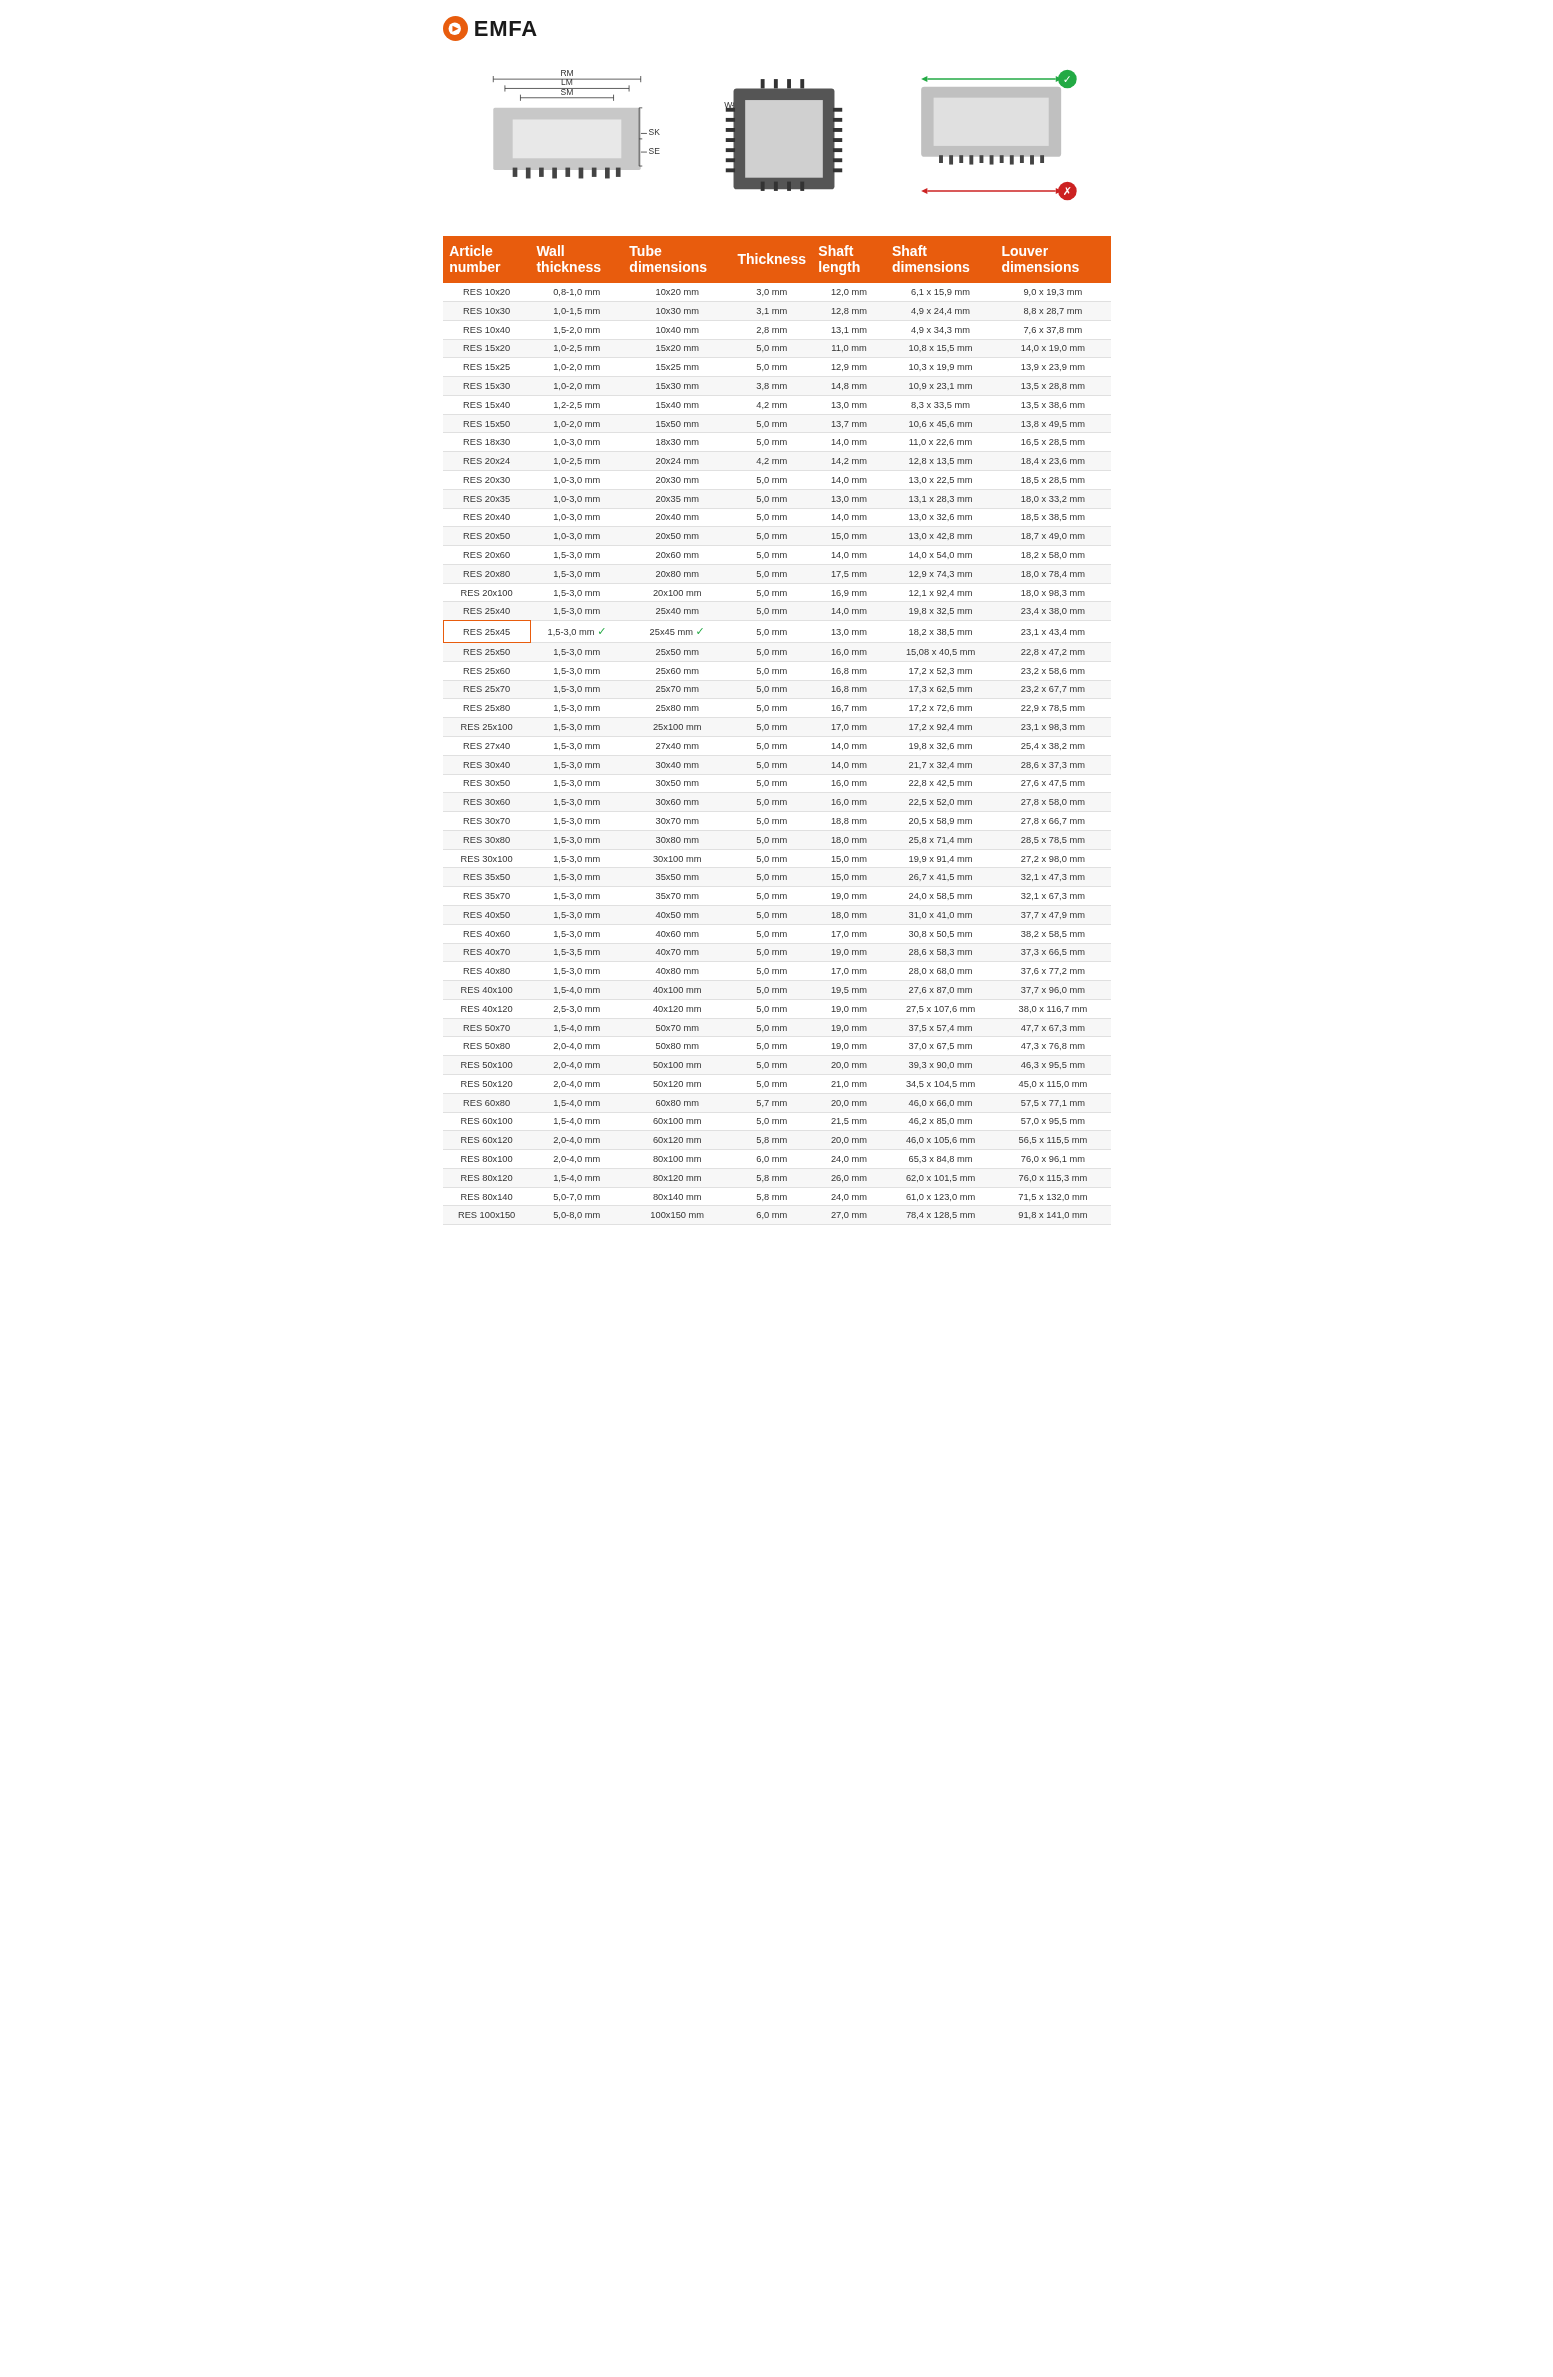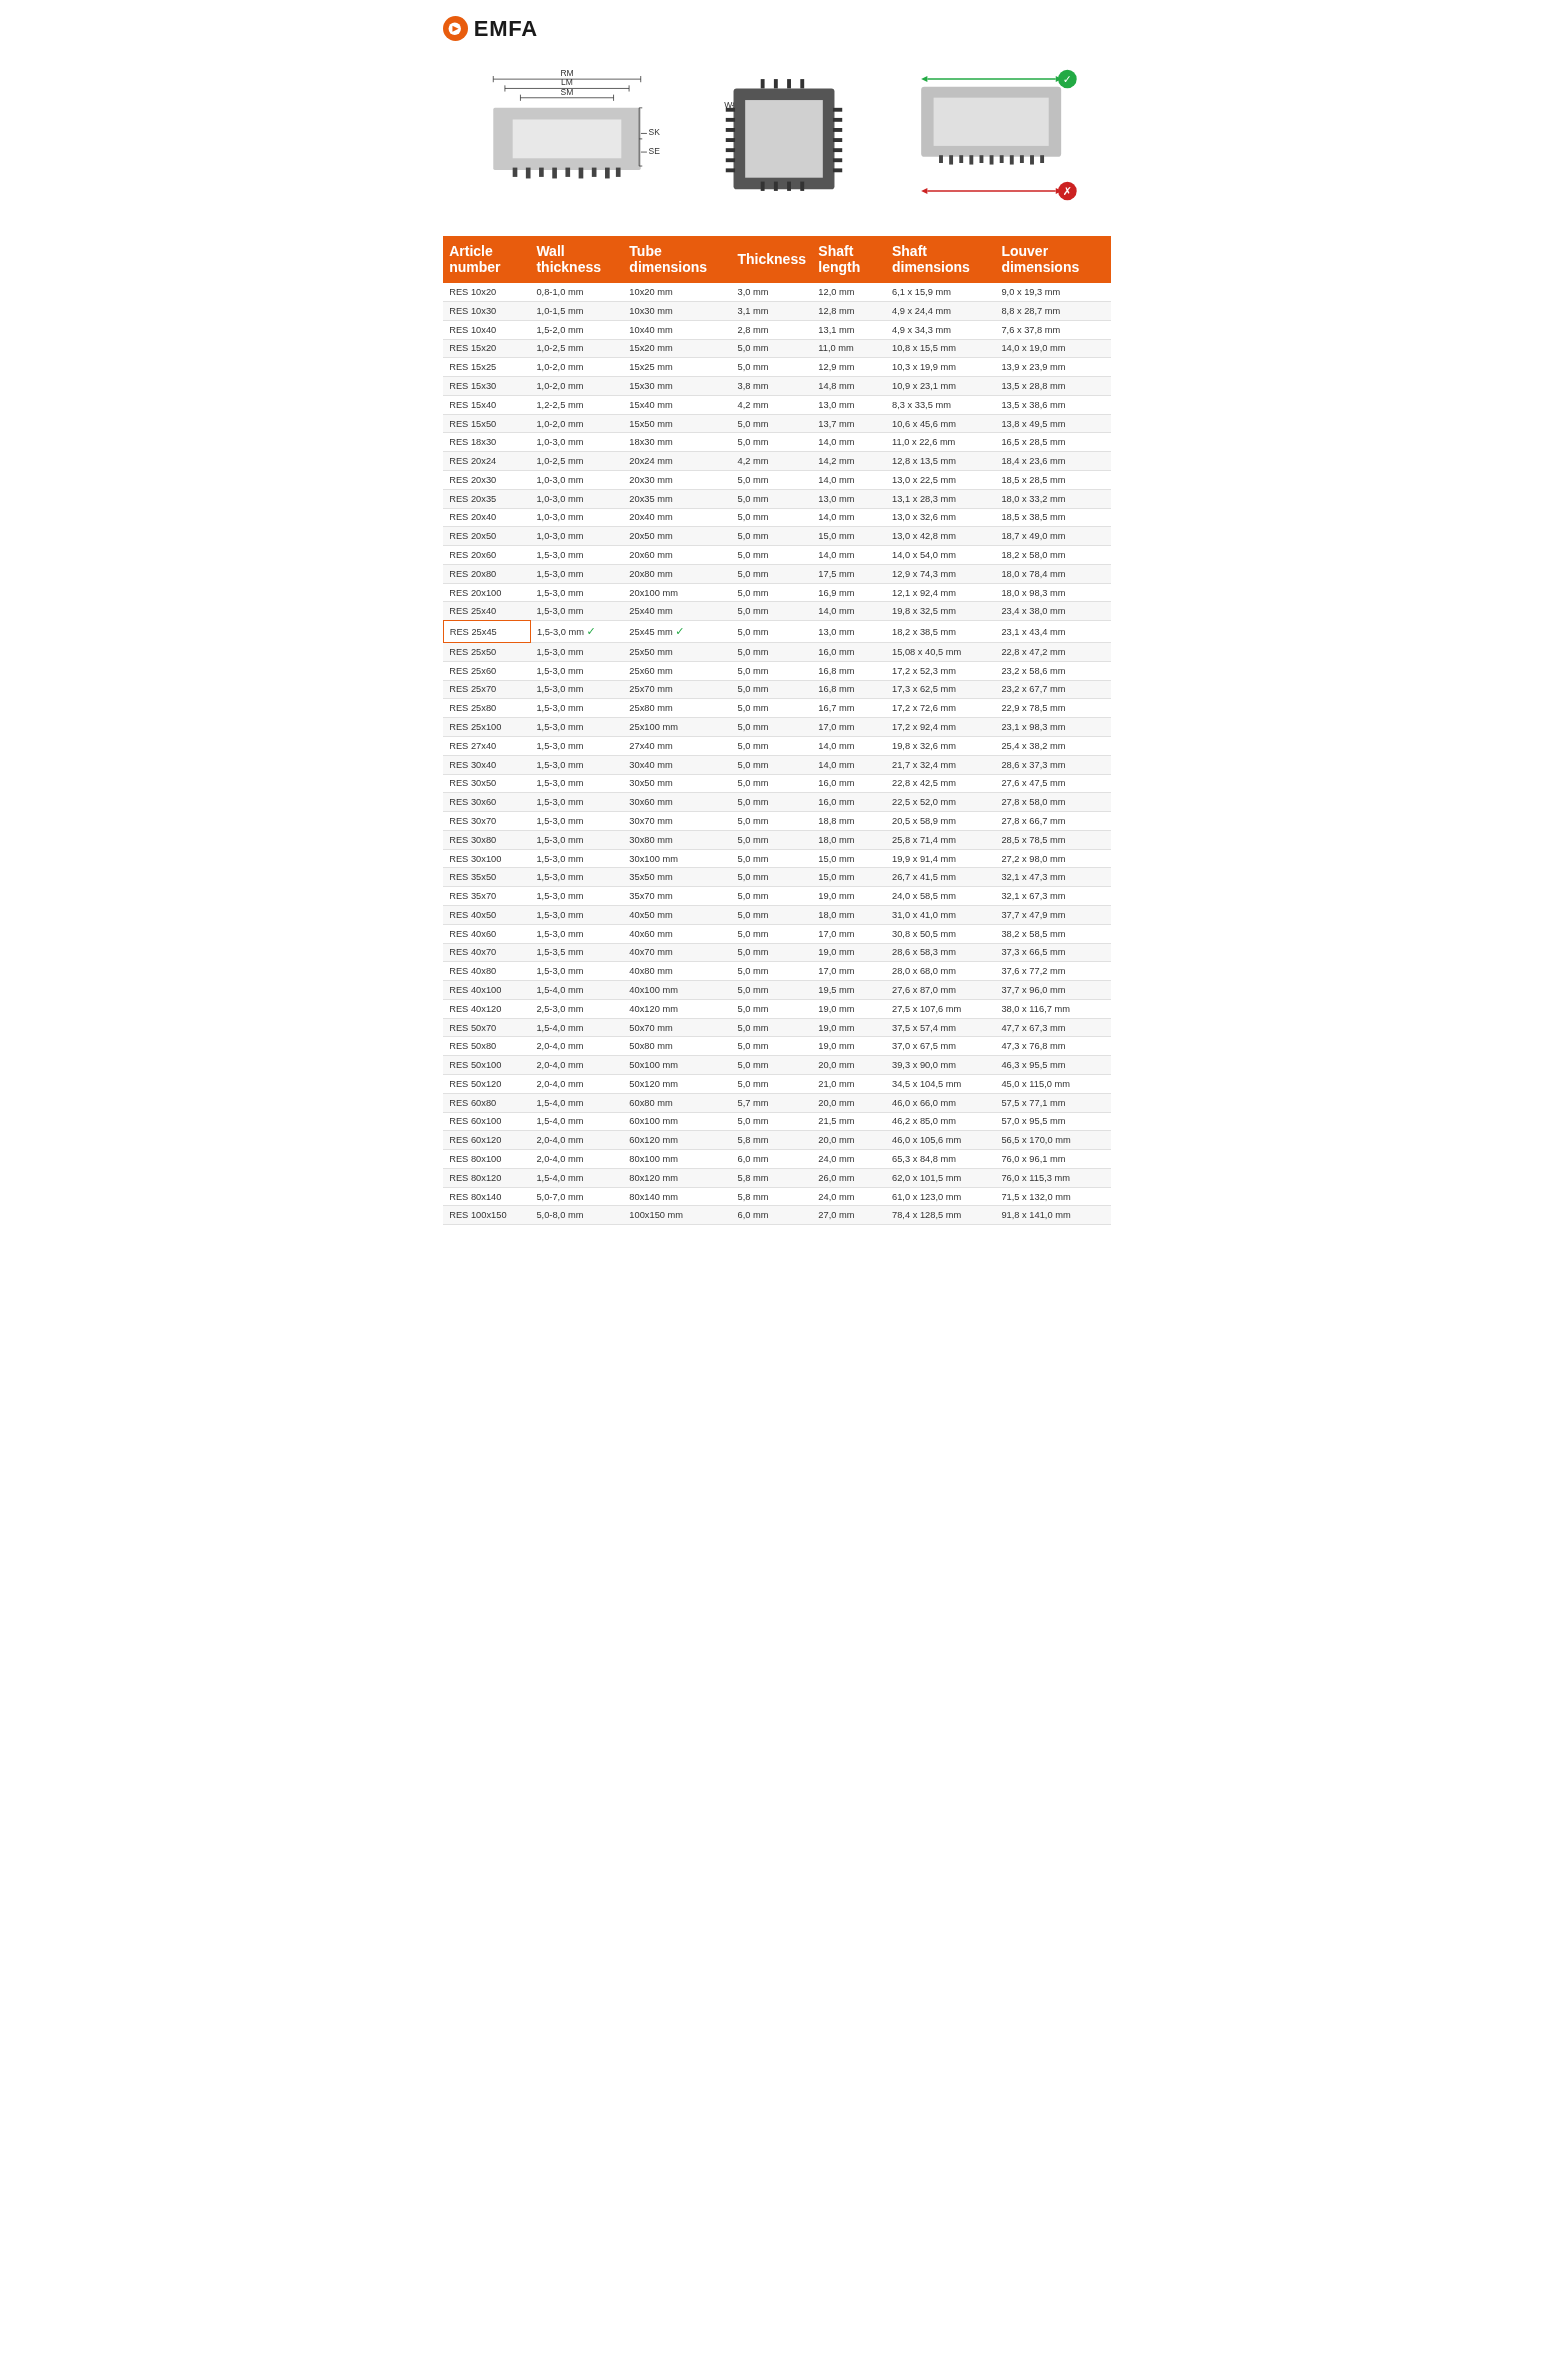--- a/index.html
+++ b/index.html
@@ -73,20 +73,21 @@
       color: #fff;
     }
     thead th {
       padding: 7.8px 6.2px;
       text-align: left;
       font-weight: bold;
       font-size: 14px;
     }
     tbody tr {
       border-bottom: 0.8px solid #e0e0e0;
+      text-align: center;
     }
     tbody tr:nth-child(even) {
       background: #f7f7f7;
     }
     tbody tr:nth-child(odd) {
       background: #fff;
     }
     tbody td {
       padding: 3.9px 6.2px;
       color: #333;
@@ -668,21 +669,21 @@
         <td>46,2 x 85,0 mm</td>
         <td>57,0 x 95,5 mm</td>
       </tr>
       <tr>
         <td>RES 60x120</td>
         <td>2,0-4,0 mm</td>
         <td>60x120 mm</td>
         <td>5,8 mm</td>
         <td>20,0 mm</td>
         <td>46,0 x 105,6 mm</td>
-        <td>56,5 x 170,0 mm</td>
+        <td>56,5 x 115,5 mm</td>
       </tr>
       <tr>
         <td>RES 80x100</td>
         <td>2,0-4,0 mm</td>
         <td>80x100 mm</td>
         <td>6,0 mm</td>
         <td>24,0 mm</td>
         <td>65,3 x 84,8 mm</td>
         <td>76,0 x 96,1 mm</td>
       </tr>

